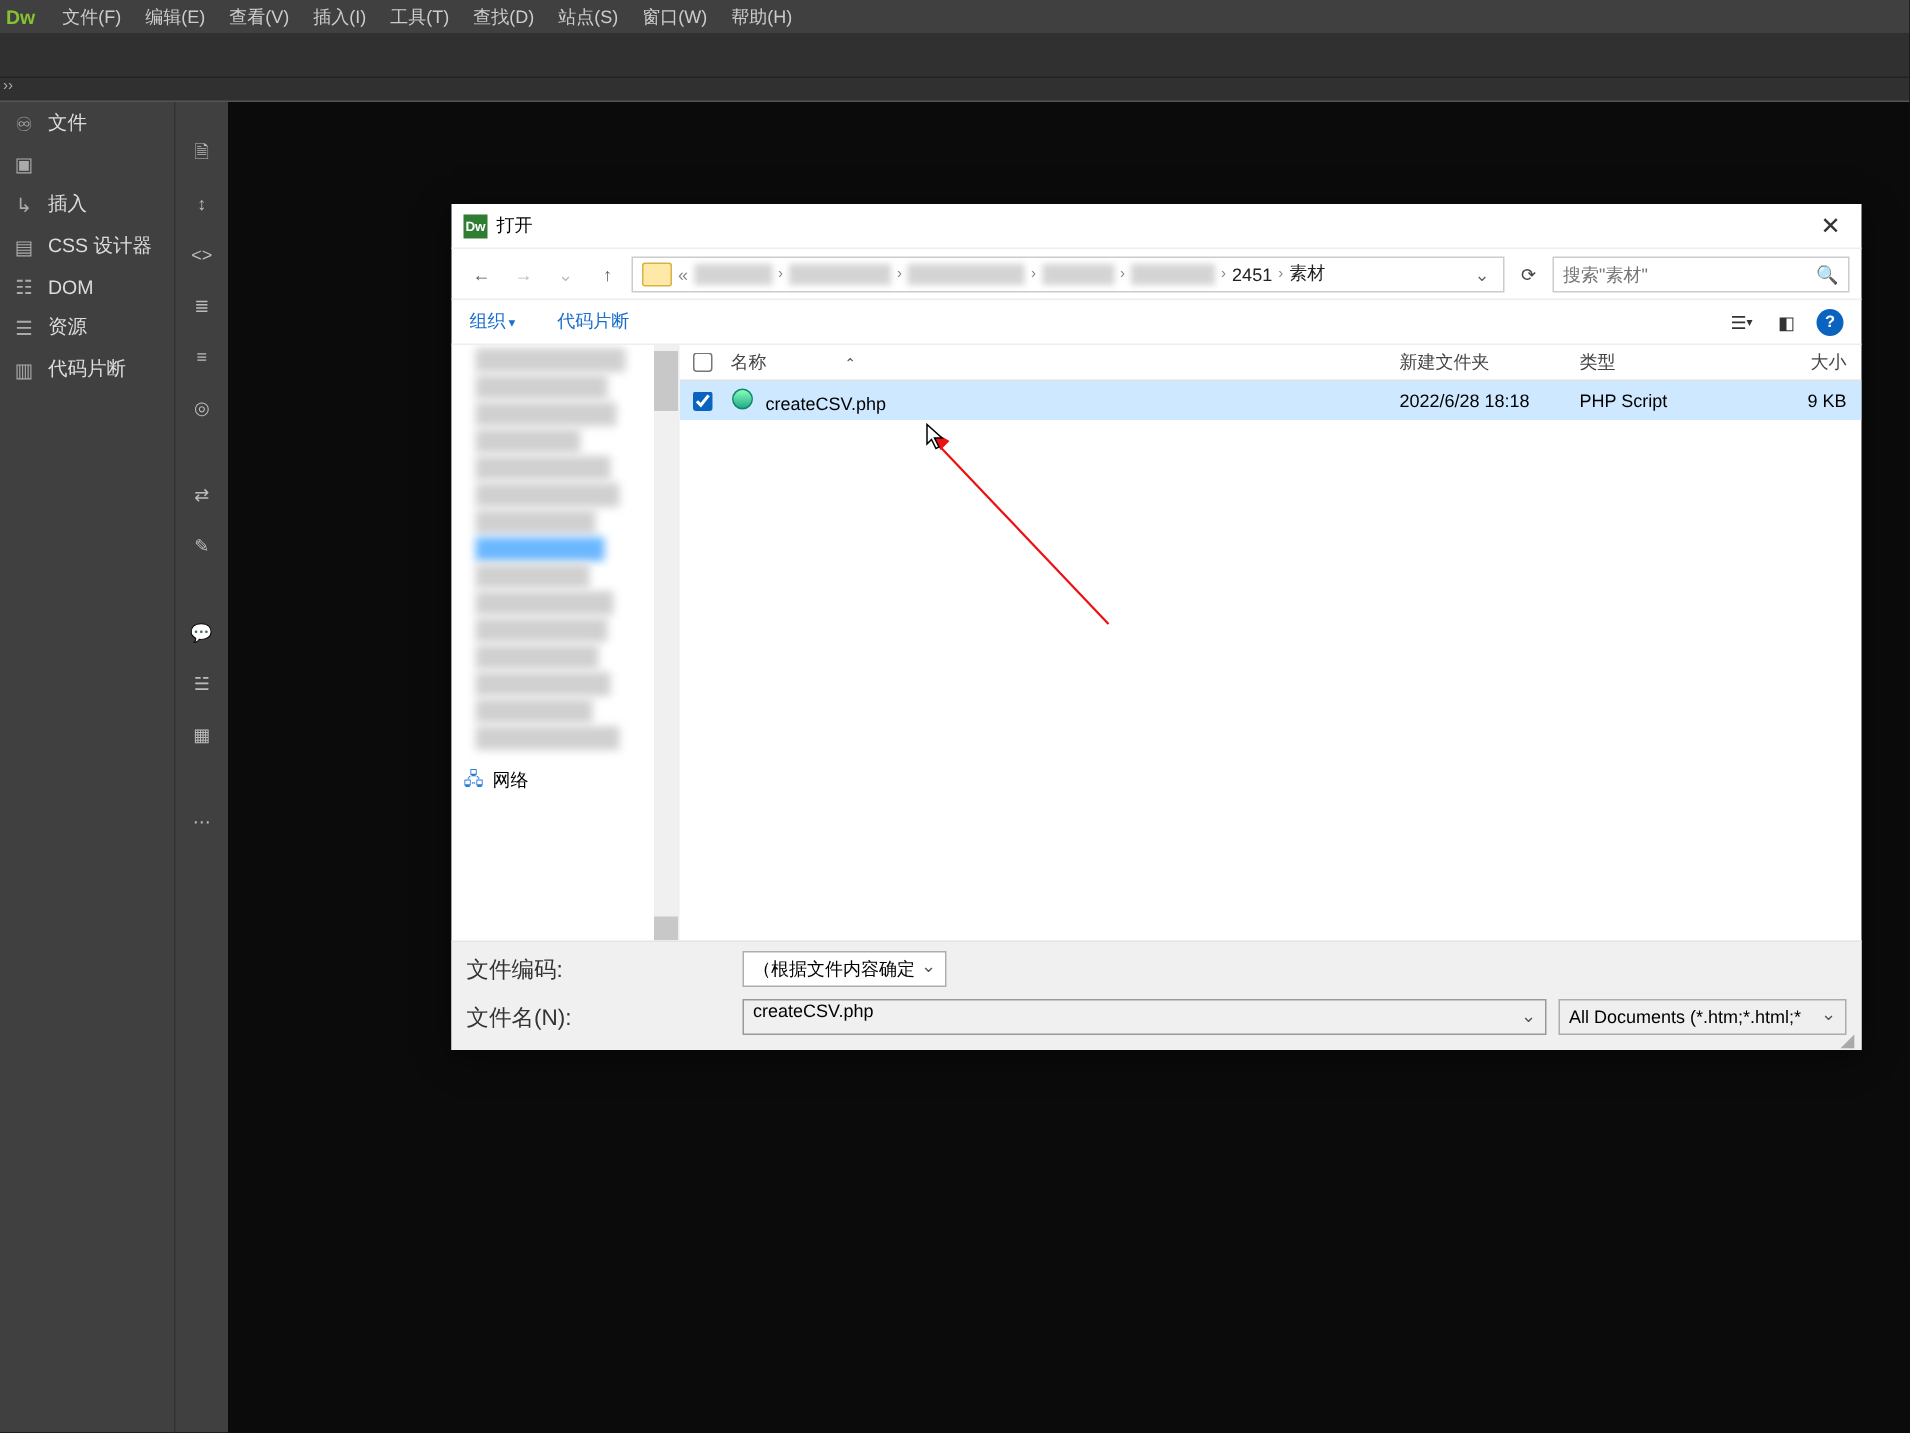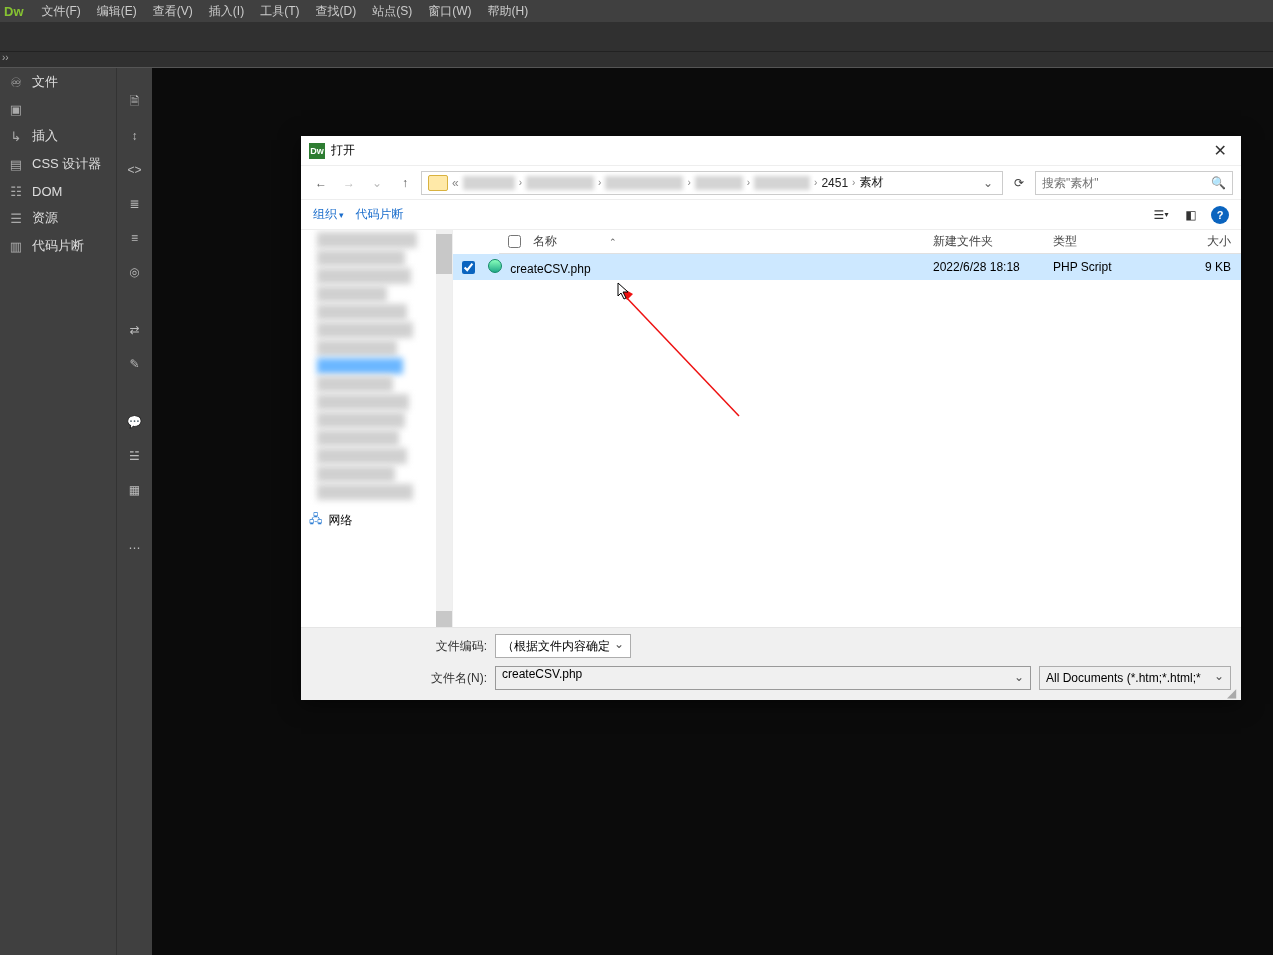--- a/index.html
+++ b/index.html
@@ -45,52 +45,52 @@
 .bc-blur { display: inline-block; height: 14px; background: #d4d4d4; filter: blur(2px); }
 .bc-sep { color: #888; font-size: 10px; }
 .bc-text { color: #222; font-size: 12px; }
 .bc-drop { width: 16px; color: #666; text-align: center; }
 .refresh-btn { width: 24px; height: 24px; display: flex; align-items: center; justify-content: center; color: #444; cursor: pointer; }
 .search-box { width: 198px; height: 24px; border: 1px solid #ccc; display: flex; align-items: center; padding: 0 6px; color: #888; }
 .search-box input { border: none; outline: none; flex: 1; font-size: 12px; color: #888; }
 .search-box .sicon { font-size: 12px; }
 
 .dlg-toolbar { height: 30px; display: flex; align-items: center; justify-content: space-between; padding: 0 12px; border-bottom: 1px solid #eee; }
-.dlg-toolbar .left { display: flex; gap: 12px; }
+.dlg-toolbar .left { display: flex; gap: 28px; }
 .dlg-toolbar .link { color: #1a6dcc; cursor: pointer; display: flex; align-items: center; gap: 2px; font-size: 12px; }
 .dlg-toolbar .right { display: flex; gap: 10px; align-items: center; }
 .view-btn { width: 20px; height: 18px; display: flex; align-items: center; justify-content: center; color: #333; cursor: pointer; }
 .help-btn { width: 18px; height: 18px; border-radius: 50%; background: #0a64bf; color: #fff; display: flex; align-items: center; justify-content: center; font-size: 11px; font-weight: bold; cursor: pointer; }
 
 .dlg-body { flex: 1; display: flex; overflow: hidden; }
 .tree { width: 152px; border-right: 1px solid #eee; background: #fff; position: relative; overflow-y: auto; }
 .tree .scrollbar { position: absolute; right: 0; top: 0; width: 16px; height: 100%; background: #f0f0f0; }
 .tree .thumb { position: absolute; right: 0; top: 4px; width: 16px; height: 40px; background: #c8c8c8; }
 .tree .thumb2 { position: absolute; right: 0; bottom: 0; width: 16px; height: 16px; background: #c8c8c8; }
 .tree-blur { height: 16px; background: #d0d0d0; filter: blur(3px); margin: 2px 18px 2px 16px; }
 .tree-network { display: flex; align-items: center; gap: 6px; padding: 4px 8px; margin-top: 6px; }
 .net-icon { color: #2b7cd3; }
 
 .file-list { flex: 1; display: flex; flex-direction: column; }
-.list-header { height: 24px; display: flex; align-items: center; border-bottom: 1px solid #e0e0e0; color: #444; font-size: 12px; margin-left: 46px; }
+.list-header { height: 24px; display: flex; align-items: center; border-bottom: 1px solid #e0e0e0; color: #444; font-size: 12px; }
 .col-check { width: 30px; display: flex; align-items: center; justify-content: center; }
 .col-name { flex: 1; padding-left: 4px; position: relative; }
 .col-date { width: 120px; }
 .col-type { width: 112px; }
 .col-size { width: 76px; text-align: right; padding-right: 10px; }
 .sort-arrow { position: absolute; left: 80px; top: 4px; font-size: 9px; color: #555; }
 .list-row { height: 26px; display: flex; align-items: center; font-size: 12px; cursor: pointer; }
 .list-row.selected { background: #cde8ff; }
 .list-row .col-check input { accent-color: #0a64bf; }
 .file-icon { width: 16px; height: 14px; display: inline-flex; align-items: center; justify-content: center; margin-right: 4px; }
 .php-icon { width: 14px; height: 14px; border-radius: 50%; background: linear-gradient(#8fb, #2a8); border: 1px solid #186; }
 
 .dlg-footer { border-top: 1px solid #e5e5e5; background: #f0f0f0; padding: 6px 10px 10px; display: flex; flex-direction: column; gap: 8px; }
 .footer-row { display: flex; align-items: center; gap: 8px; }
-.footer-label { color: #333; font-size: 12px; text-align: right; width: 176px; }
+.footer-label { color: #333; font-size: 15px; width: 176px; }
 .enc-select { height: 24px; border: 1px solid #adadad; background: #fff; padding: 0 20px 0 6px; font-size: 12px; display: flex; align-items: center; position: relative; }
 .enc-select::after { content: "⌄"; position: absolute; right: 6px; color: #555; top: 2px; }
 .filename-input { flex: 1; height: 24px; border: 1px solid #999; padding: 0 6px; font-size: 12px; position: relative; }
 .filename-input::after { content: "⌄"; position: absolute; right: 6px; color: #555; top: 3px; }
 .filetype-select { width: 192px; height: 24px; border: 1px solid #adadad; background: #efefef; padding: 0 18px 0 6px; font-size: 12px; display: flex; align-items: center; position: relative; }
 .filetype-select::after { content: "⌄"; position: absolute; right: 6px; color: #555; top: 2px; }
 .btn { height: 24px; padding: 0 14px; border: 1px solid #adadad; background: #efefef; font-size: 12px; cursor: pointer; display: flex; align-items: center; }
 .btn.primary { border: 2px solid #0a64bf; background: #e5f1fb; padding: 0 22px; }
 .btn-row { display: flex; justify-content: flex-end; gap: 8px; margin-top: 2px; }
 .resize-grip { position: absolute; right: 2px; bottom: 2px; width: 12px; height: 12px; color: #aaa; font-size: 12px; }

